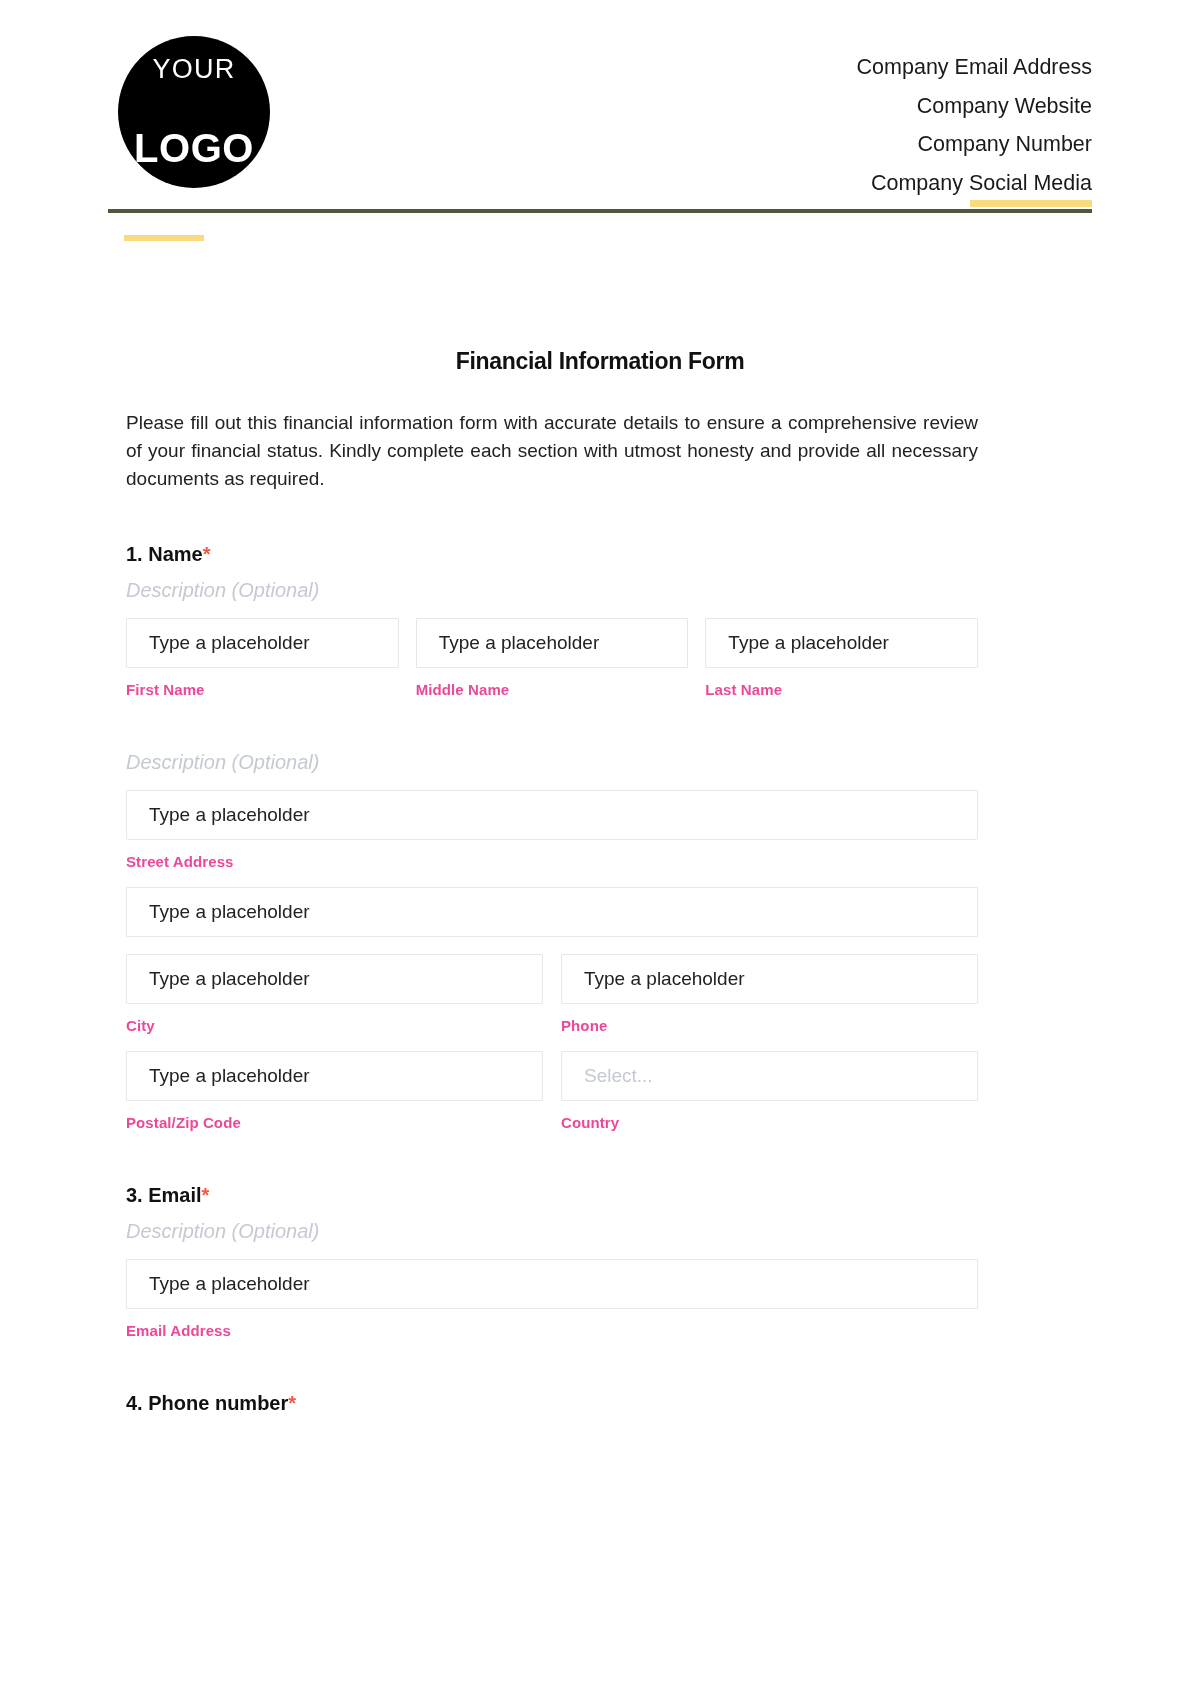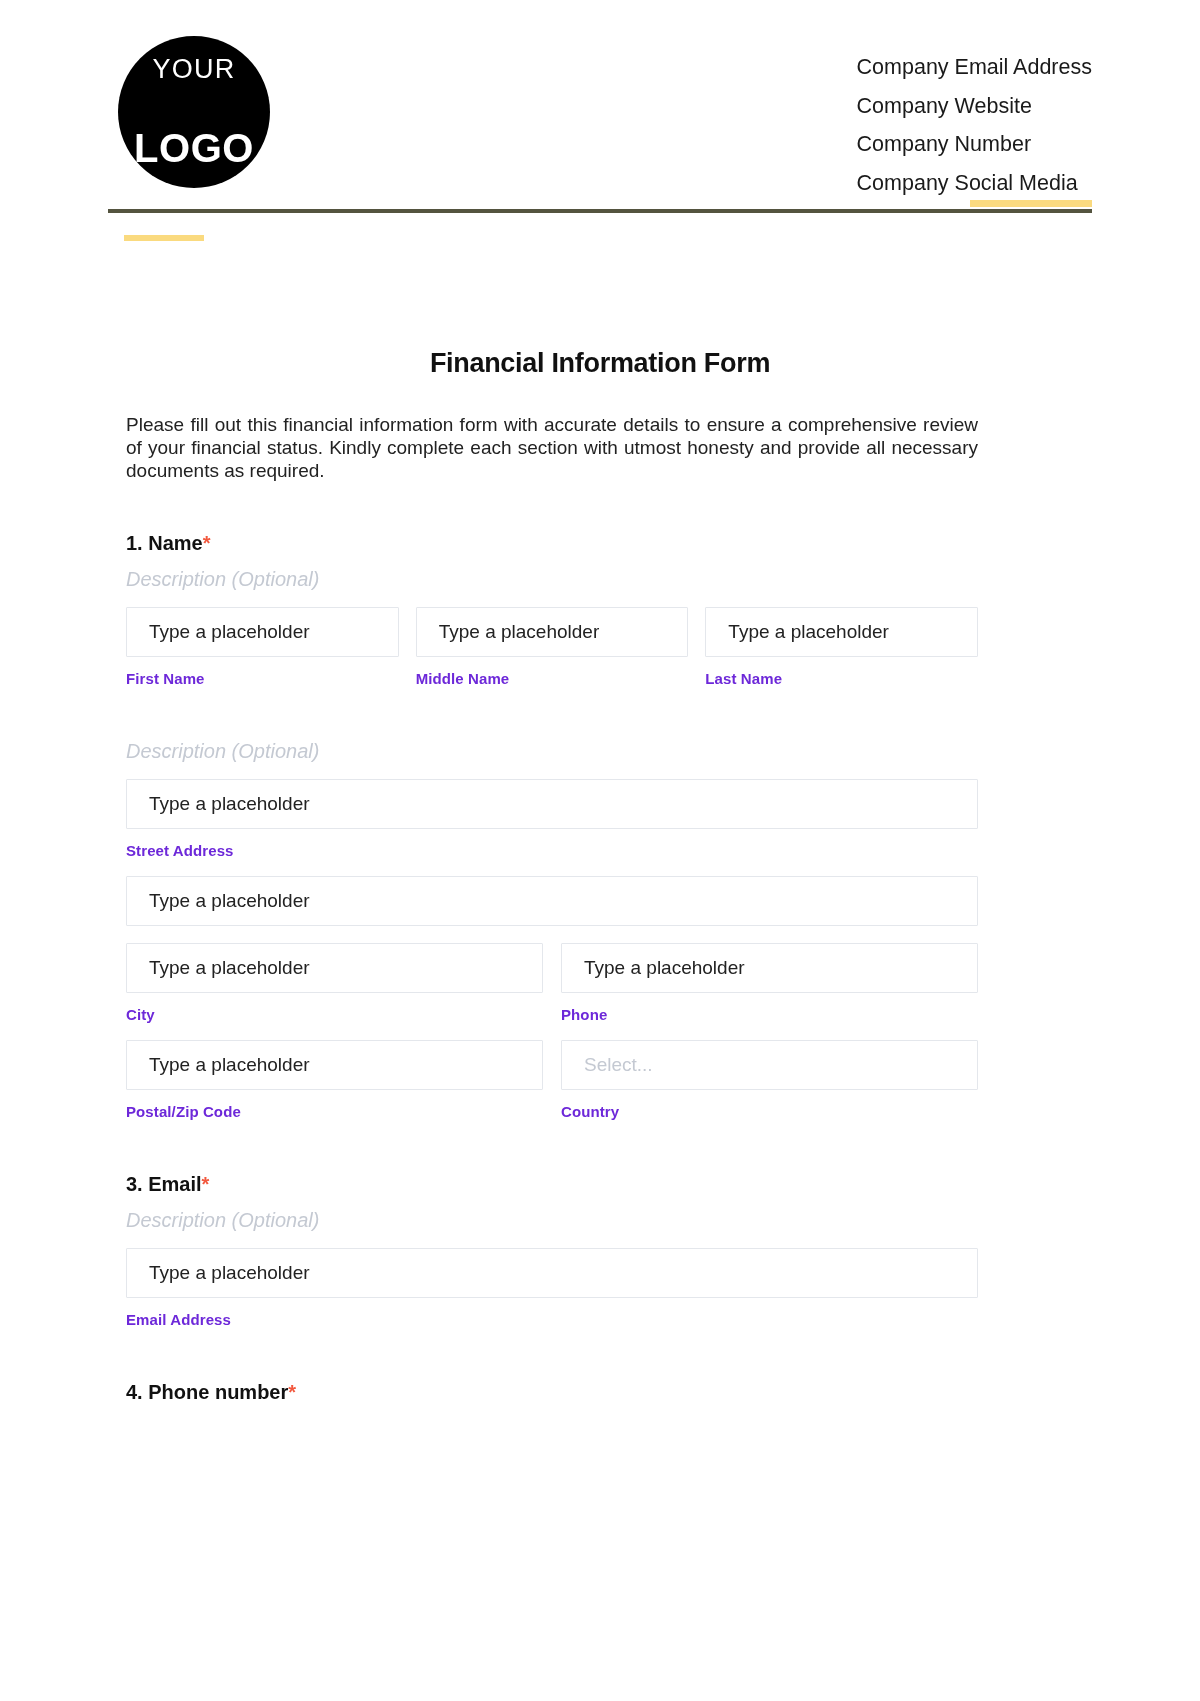--- a/index.html
+++ b/index.html
@@ -47,20 +47,21 @@
     letter-spacing: 1.2px;
     font-weight: 400;
   }
   .logo-line2 {
     font-size: 40px;
     letter-spacing: 0.6px;
     font-weight: 700;
   }
 
   .contact-block {
+    text-align: right;
     padding-top: 12px;
   }
   .contact-line {
     font-size: 21.5px;
     color: #1a1a1a;
     line-height: 38.5px;
     white-space: nowrap;
   }
 
   
@@ -94,32 +95,32 @@
     background: #fada7f;
   }
 
   
   .content {
     padding: 0 222px 0 126px;
   }
 
   .form-title {
     text-align: center;
-    font-size: 27px;
+    font-size: 23px;
     font-weight: 700;
     color: #111111;
     letter-spacing: -0.3px;
     margin-top: 106px;
     margin-right: -96px;
   }
 
   .intro {
     margin-top: 34px;
     font-size: 19px;
-    line-height: 23px;
+    line-height: 28px;
     color: #222222;
     text-align: justify;
     width: 852px;
   }
 
   
   .section { margin-top: 50px; }
   .section + .section { margin-top: 53px; }
 
   .q-title {
@@ -161,21 +162,21 @@
     align-items: center;
     padding: 0 22px;
     font-size: 19px;
     color: #222222;
   }
   .input-box.placeholder-muted { color: #c4c9d2; }
 
   .field-label {
     font-size: 15px;
     font-weight: 700;
-    color: #6d28d9;
+    color: #ec4899;
     margin-top: 13px;
     letter-spacing: 0.1px;
   }
 
   .stack-gap { margin-top: 17px; }
 </style>
 </head>
 <body>
 
 <div class="page">

